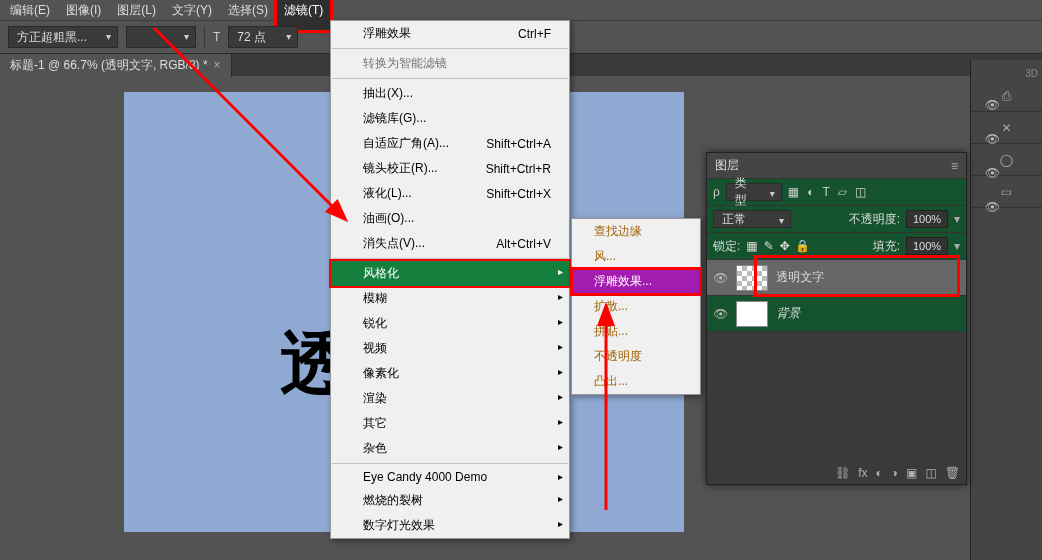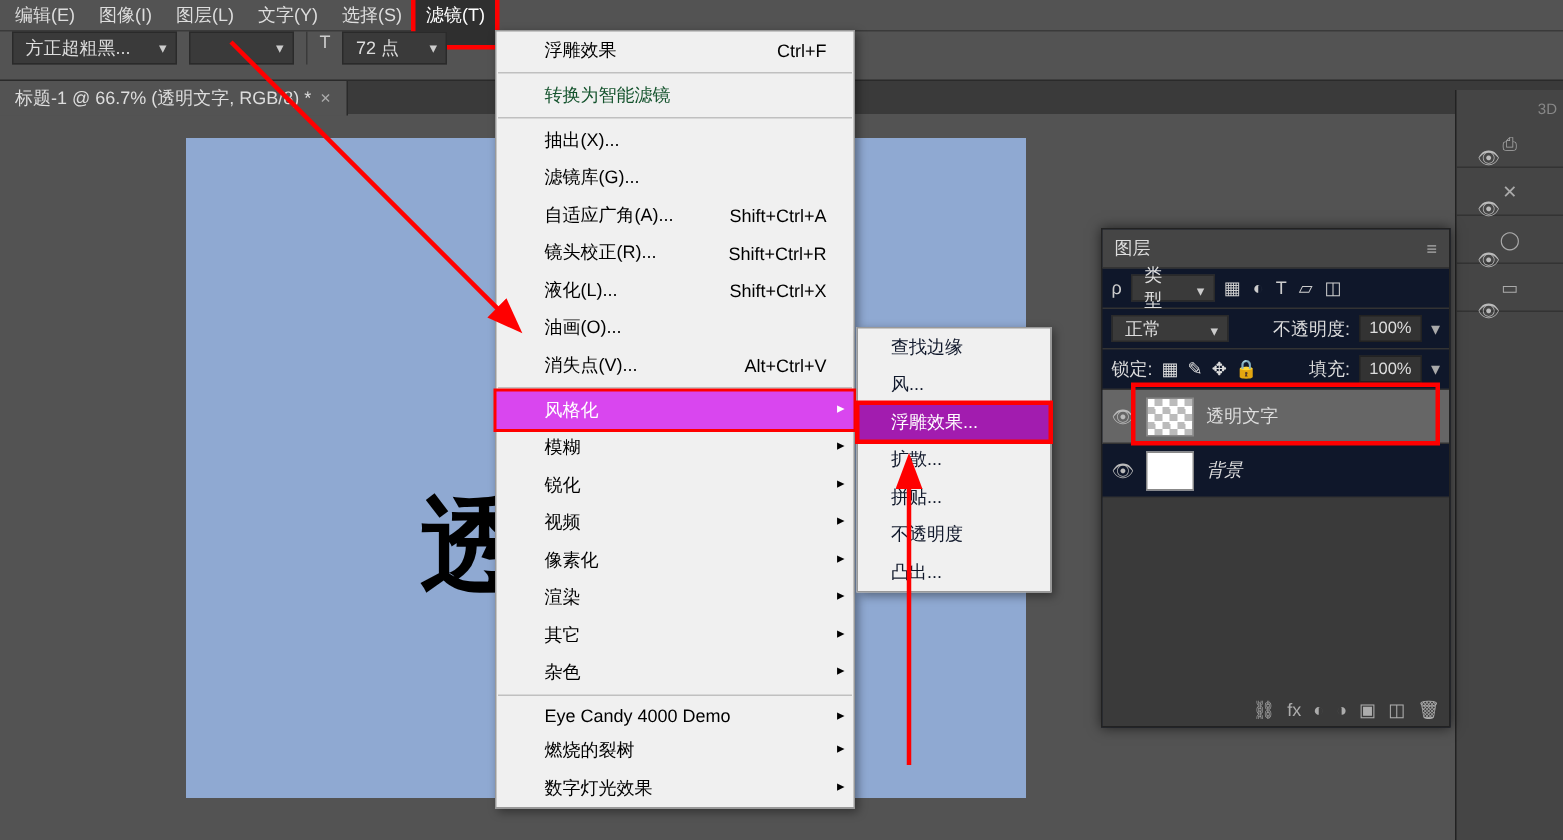--- a/index.html
+++ b/index.html
@@ -1,39 +1,39 @@
 <!DOCTYPE html>
 <html><head>
 <meta charset="utf-8">
 <style>
 *{margin:0;padding:0;box-sizing:border-box;font-family:Arial,"Microsoft YaHei",sans-serif;font-size:12px;-webkit-user-select:none;user-select:none}
 body{background:#535353;width:1042px;height:560px;overflow:hidden;position:relative}
 .menubar{height:20px;background:#535353;display:flex;align-items:center;padding-left:2px;color:#ddd}
 .menubar span{padding:12px 8px;cursor:default}
 .menubar span.active{background:#2f2f2f;color:#fff;outline:3px solid red;outline-offset:-1px}
-.toolbar{height:34px;background:#535353;display:flex;align-items:flex-start;padding:0 8px;gap:8px;border-top:1px solid #3a3a3a;border-bottom:1px solid #2a2a2a}
+.toolbar{height:34px;background:#535353;display:flex;align-items:center;padding:0 8px;gap:8px;border-top:1px solid #3a3a3a;border-bottom:1px solid #2a2a2a}
 .combo{background:#3a3a3a;color:#ddd;height:22px;padding:0 24px 0 8px;display:flex;align-items:center;border:1px solid #2a2a2a;position:relative}
 .combo::after{content:"▾";position:absolute;right:6px;top:4px;color:#ccc;font-size:10px}
 .divider{width:1px;height:22px;background:#3a3a3a}
 .tabbar{height:22px;background:#3a3a3a;display:flex;align-items:center;color:#ddd}
 .tab{background:#535353;padding:3px 10px;border-right:1px solid #2a2a2a;display:flex;align-items:center;gap:6px}
 .tab .x{color:#aaa}
 .canvas{position:absolute;left:124px;top:92px;width:560px;height:440px;background:#8fa9d2}
 .blacktext{position:absolute;left:280px;top:318px;font-weight:900;color:#000;font-size:70px;letter-spacing:-2px;font-family:"SimHei",sans-serif}
 .menu1{position:absolute;left:330px;top:20px;width:240px;background:#f0f0f0;border:1px solid #999;box-shadow:2px 2px 6px rgba(0,0,0,.4)}
 .menu1 .mi{display:flex;justify-content:space-between;align-items:center;padding:4px 18px 4px 32px;color:#000;position:relative}
-.menu1 .mi.disabled{color:#14532d}
-.menu1 .mi.sel{background:#d946ef;color:#fff}
+.menu1 .mi.disabled{color:#737373}
+.menu1 .mi.sel{background:#15803d;color:#fff}
 .menu1 .mi.hasub::after{content:"▸";position:absolute;right:6px;top:5px;font-size:10px}
 .menu1 hr{border:none;border-top:1px solid #c0c0c0;margin:2px 1px}
 .menu1 .grp{outline:3px solid red;outline-offset:-1px}
 .menu2{position:absolute;left:571px;top:218px;width:130px;background:#f0f0f0;border:1px solid #999;box-shadow:2px 2px 6px rgba(0,0,0,.4)}
-.menu2 .mi{padding:4px 12px 4px 22px;color:#0f172a}
+.menu2 .mi{padding:4px 12px 4px 22px;color:#a16207}
 .menu2 .mi.sel{background:#a21caf;color:#fff;outline:3px solid red;outline-offset:-1px}
-.panel-layers{position:absolute;right:75px;top:152px;width:233px;background:#0f172a;border:1px solid #222;box-shadow:0 0 8px rgba(0,0,0,.6);color:#ddd}
+.panel-layers{position:absolute;right:75px;top:152px;width:261px;background:#14532d;border:1px solid #222;box-shadow:0 0 8px rgba(0,0,0,.6);color:#ddd}
 .panel-layers .hd{background:#454545;padding:4px 8px;border-bottom:1px solid #333;display:flex;justify-content:space-between;align-items:center}
 .panel-layers .row{display:flex;align-items:center;padding:4px 6px;gap:6px;border-bottom:1px solid #333}
 .panel-layers .row input[type=text]{background:#333;border:1px solid #222;color:#ddd;width:42px;height:18px;text-align:center;font-size:11px}
 .panel-layers .ltxt{background:#666}
 .panel-layers .layers-list .lrow{display:flex;align-items:center;height:36px;padding:0 6px;gap:8px;border-bottom:1px solid #333}
 .panel-layers .thumb{width:32px;height:26px;border:1px solid #888;background:repeating-conic-gradient(#bbb 0 25%,#fff 0 50%) 0 0/10px 10px}
 .panel-layers .thumb.white{background:#fff}
 .panel-layers .ft{display:flex;justify-content:flex-end;gap:8px;padding:4px 6px;background:#3a3a3a}
 .panel-layers .ft span{opacity:.7}
 .redbox-layer{position:absolute;outline:3px solid red;pointer-events:none}

